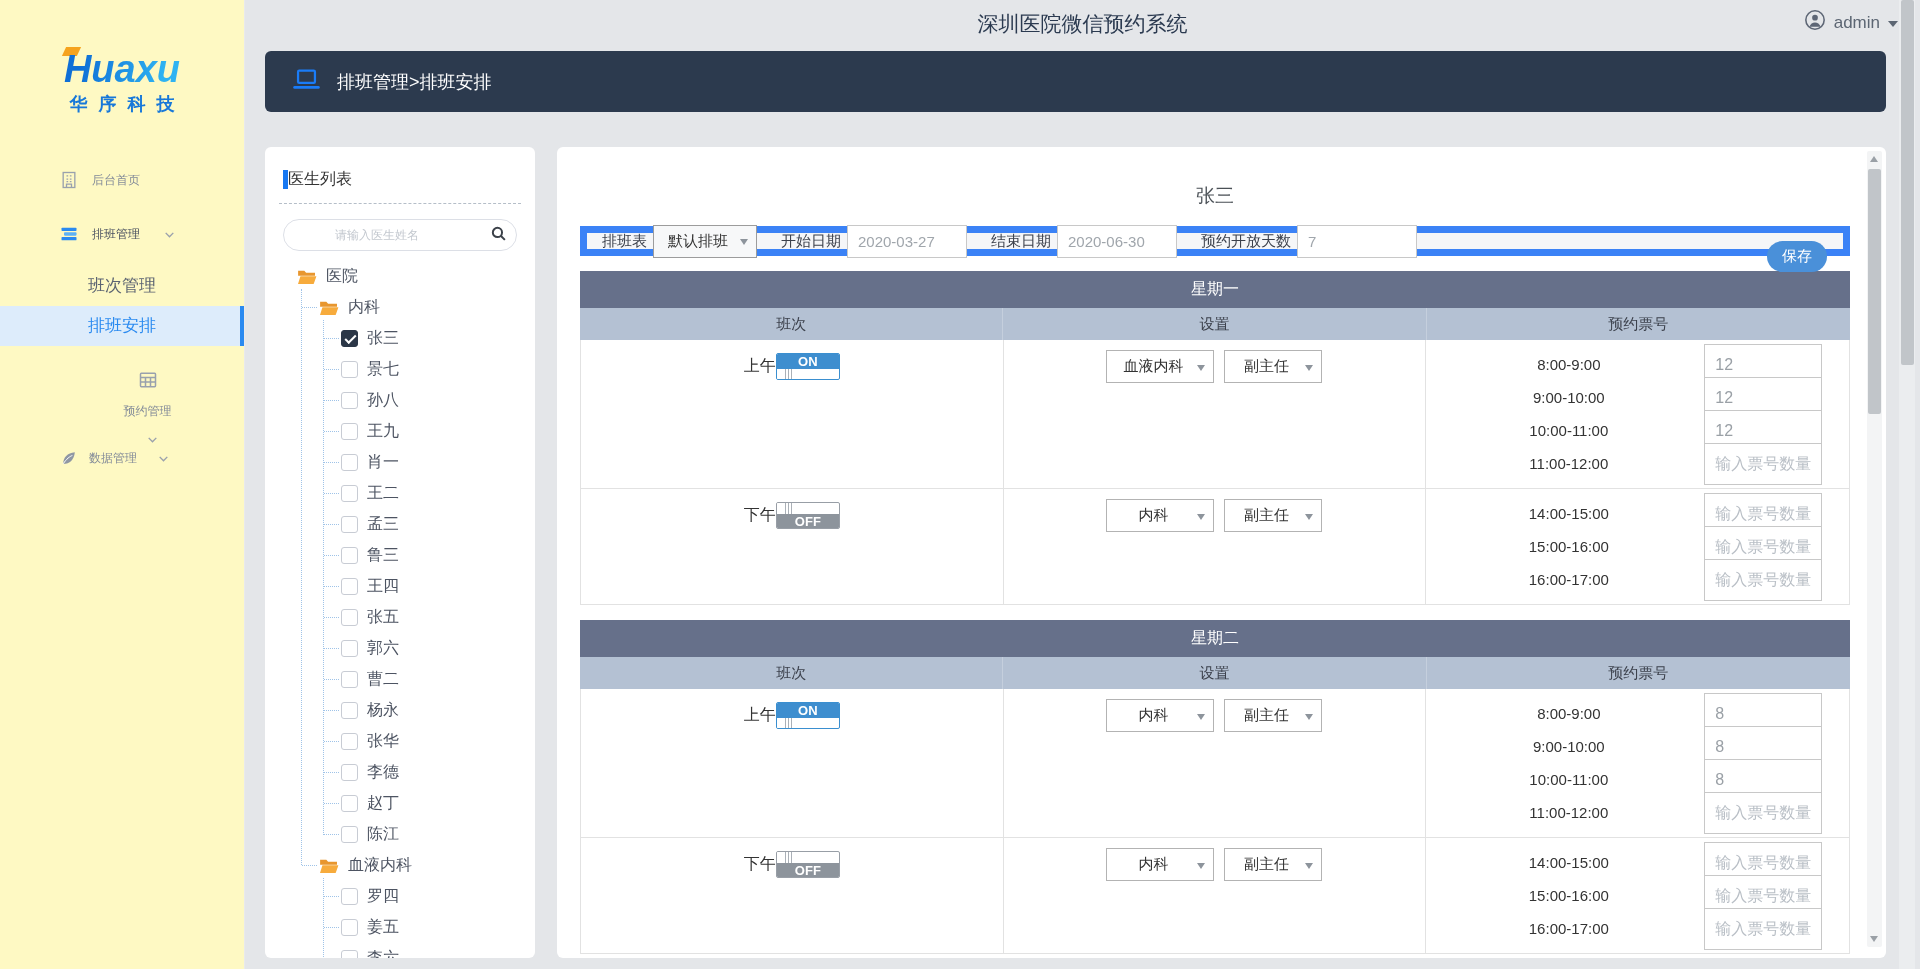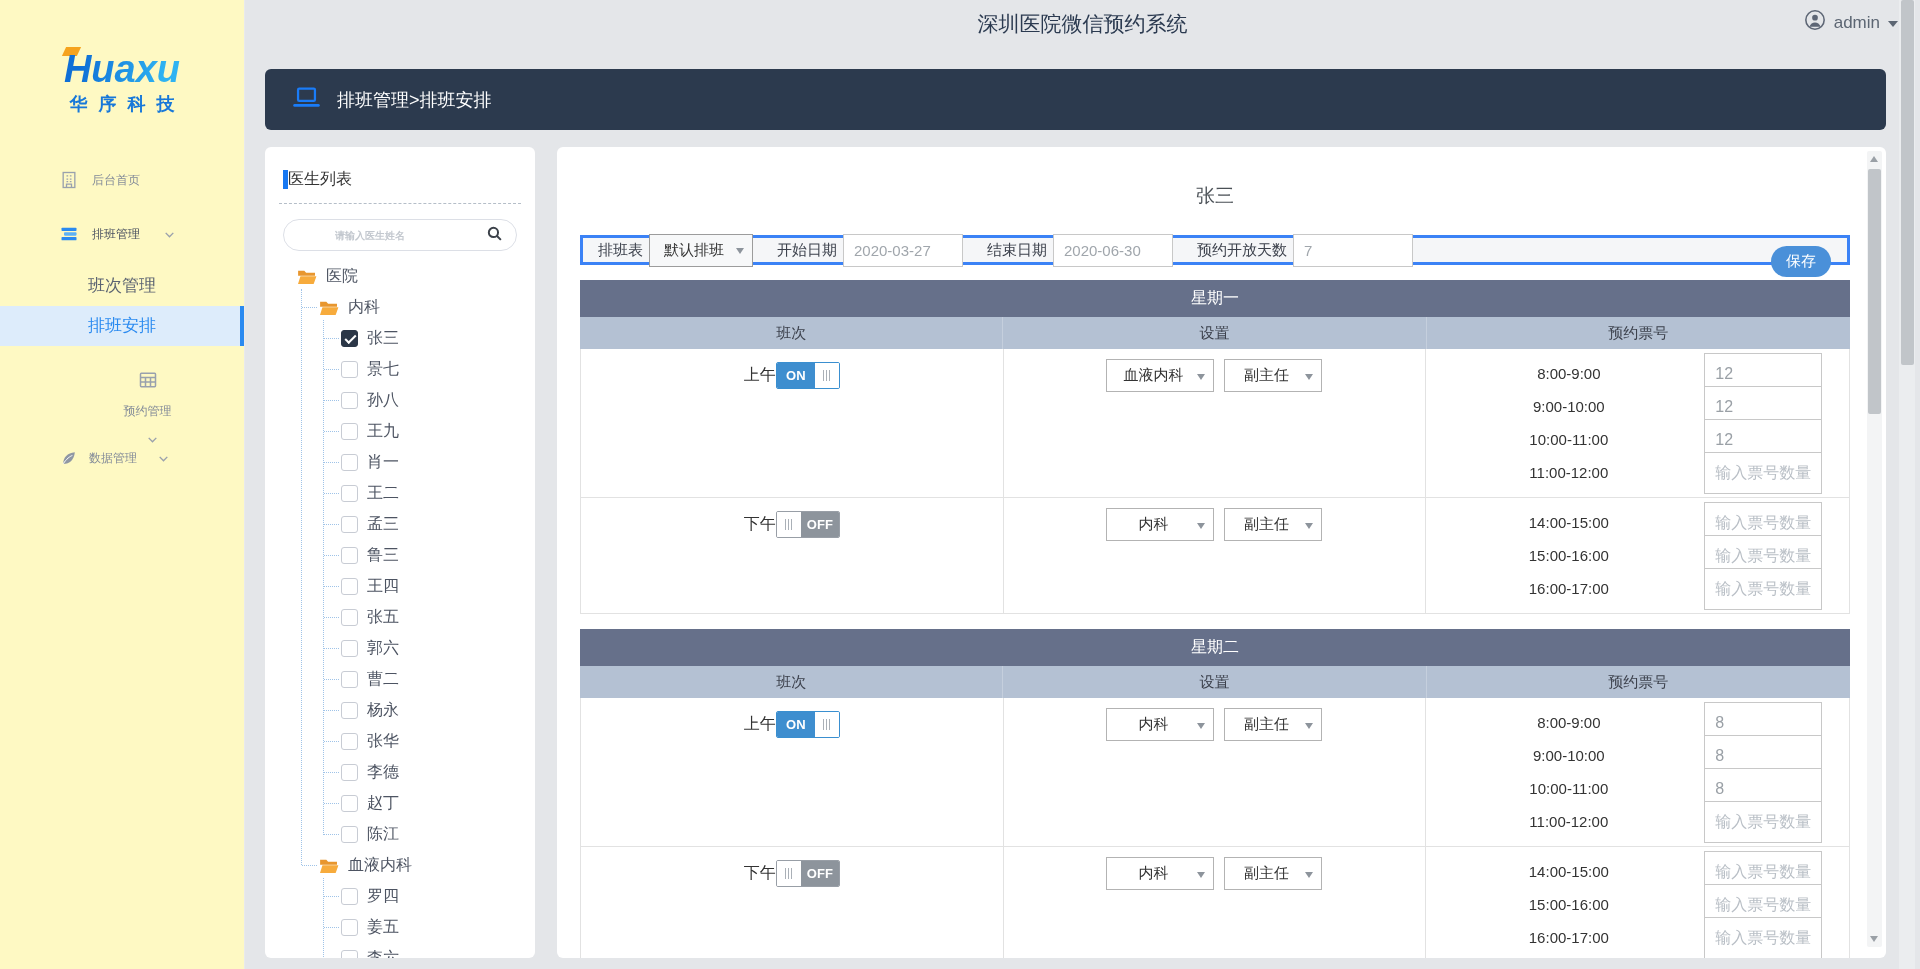--- a/index.html
+++ b/index.html
@@ -21,31 +21,31 @@
   .submenu-item { height:40px; line-height:40px; padding-left:88px; font-size:17px; color:#5c6472; cursor:pointer; }
   .submenu-item.active { background:#ddecfb; color:#2a8af0; border-right:4px solid #2a8af0; }
 
   
   #top-header { position:absolute; left:245px; right:0; top:0; height:44px; }
   #page-title { position:absolute; left:0; right:0; top:10px; text-align:center; font-size:21px; color:#2b3a50; font-weight:500; }
   #user-box { position:absolute; right:22px; top:9px; display:flex; align-items:center; gap:8px; color:#5c6673; font-size:17px; cursor:pointer; }
   .user-caret { border-left:5px solid transparent; border-right:5px solid transparent; border-top:6px solid #5c6673; margin-top:3px; }
 
   
-  #breadcrumb { position:absolute; left:265px; top:69px; width:1621px; height:61px; background:#2c3a4e; border-radius:6px;
+  #breadcrumb { position:absolute; left:265px; top:51px; width:1621px; height:61px; background:#2c3a4e; border-radius:6px;
                 display:flex; align-items:center; padding-left:28px; gap:17px; color:#fff; font-size:18px; }
 
   
   #doctor-panel { position:absolute; left:265px; top:147px; width:270px; height:811px; background:#fff; border-radius:6px; overflow:hidden; }
   .dp-header { padding:22px 16px 13px 18px; display:flex; align-items:center; }
   .dp-bar { width:5px; height:19px; background:#1778f2; }
   .dp-title { font-size:16px; color:#333; }
   .dp-divider { margin:0 14px; border-top:1px dashed #b5bec8; }
   .search-box { margin:15px 18px 10px; height:32px; border:1px solid #dcdfe6; border-radius:16px; display:flex; align-items:center; padding:0 13px; background:#fff; }
-  .search-box input { border:none; outline:none; flex:1; font-size:10px; color:#0369a1; background:transparent; padding-left:38px;font-weight:bold; }
+  .search-box input { border:none; outline:none; flex:1; font-size:12px; color:#0369a1; background:transparent; padding-left:38px; }
   .search-box input::placeholder { color:#c3c8cf; }
 
   .tree { margin:2px 0 0 26px; font-size:16px; color:#5a6270; }
   .tree ul { list-style:none; position:relative; padding-left:22px; }
   .tree ul::before { content:""; position:absolute; left:4px; top:-3px; bottom:15px; border-left:1px dotted #9fc3e8; }
   .tree ul.t-root { padding-left:6px; }
   .tree ul.t-root::before { display:none; }
   .tree li { position:relative; }
   .tree ul:not(.t-root) > li::before { content:""; position:absolute; left:-17px; top:15px; width:15px; border-top:1px dotted #9fc3e8; }
   .tree ul:not(.t-root) > li:last-child::after { content:""; position:absolute; left:-19px; top:16px; bottom:0; width:4px; background:#fff; }
@@ -54,21 +54,21 @@
   .folder-ic { display:flex; }
   .cb { width:17px; height:17px; border:1px solid #c8ccd4; border-radius:3px; background:#fff; flex:0 0 auto; }
   .cb.checked { background:#2b3747; border-color:#2b3747; position:relative; }
   .cb.checked::after { content:""; position:absolute; left:3px; top:4px; width:9px; height:4px; border-left:2px solid #fff; border-bottom:2px solid #fff; transform:rotate(-45deg); }
 
   
   #main-panel { position:absolute; left:557px; top:147px; width:1329px; height:811px; background:#fff; border-radius:6px; overflow:hidden; }
   .main-inner { padding:0 36px 0 23px; }
   .doctor-title { margin-top:36px; text-align:center; font-size:19px; color:#4a5056; }
 
-  .form-bar { margin-top:26px; height:30px; background:#f5f6f8; border:3px solid #3b82f6; display:flex; align-items:center; padding:0 15px; font-size:15px; color:#3c414c; position:relative; }
+  .form-bar { margin-top:17px; height:30px; background:#f5f6f8; border:7px solid #3b82f6; display:flex; align-items:center; padding:0 15px; font-size:15px; color:#3c414c; position:relative; }
   .fb-label { margin-right:6px; white-space:nowrap; }
   .fb-gap { margin-left:24px; }
   .selectbox { height:33px; background:#fff; border:1px solid #b3b3b3; position:relative; display:flex; align-items:center; justify-content:center; font-size:15px; color:#333; cursor:pointer; padding-right:14px; }
   .fb-select { width:104px; background:#f7f8f9; border-color:#9c9c9c; }
   .caret { position:absolute; right:8px; top:50%; margin-top:-2px; border-left:4.5px solid transparent; border-right:4.5px solid transparent; border-top:6px solid #8d949c; }
   .fb-input { width:120px; height:33px; border:1px solid #c8c8c8; padding:0 10px; font-size:15px; color:#a0a6ac; outline:none; background:#fff; }
   .save-btn { position:absolute; right:16px; top:8px; width:60px; height:31px; border:none; border-radius:16px; background:#4a90d9; color:#fff; font-size:15px; cursor:pointer; }
 
   
   .day-table { margin-top:15px; }
@@ -76,21 +76,21 @@
   .col-header { height:32px; background:#b4c1d3; display:grid; grid-template-columns:1fr 1fr 1fr;text-align:right; }
   .col-h { display:flex; align-items:center; justify-content:center; font-size:15px; color:#3c414c; border-right:1px solid #c5cfdd; }
   .col-h:last-child { border-right:none; }
   .day-body { border:1px solid #e2e2e2; border-top:none; }
   .shift-row { display:grid; grid-template-columns:1fr 1fr 1fr; }
   .shift-row + .shift-row { border-top:1px solid #e2e2e2; }
   .scol { border-right:1px solid #e2e2e2; }
   .scol:last-child { border-right:none; }
   .shift-wrap { display:flex; align-items:center; justify-content:center; padding-top:13px; }
   .shift-label { font-size:16px; color:#333; }
-  .toggle { display:inline-flex; width:64px; height:27px; border:1px solid; border-radius:2px; overflow:hidden; font-size:13px; font-weight:bold; cursor:pointer; }
+  .toggle { display:inline-flex; width:64px; height:27px; border:1px solid; border-radius:2px; overflow:hidden; font-size:13px; font-weight:bold; cursor:pointer;flex-direction:column; }
   .toggle.on { border-color:#3a8fd0; }
   .toggle.off { border-color:#989ea6; }
   .t-label-txt { flex:1; display:flex; align-items:center; justify-content:center; }
   .toggle.on .t-label-txt { background:#3e8ecf; color:#fff; }
   .toggle.off .t-label-txt { background:#8d949c; color:#fff; }
   .t-handle { width:24px; background:#fff; display:flex; align-items:center; justify-content:center; gap:2px; }
   .t-handle i { width:1px; height:11px; background:#aab0b7; }
   .set-wrap { display:flex; justify-content:center; gap:10px; padding-top:10px; }
   .sel-dept { width:108px; }
   .sel-title { width:98px; }

